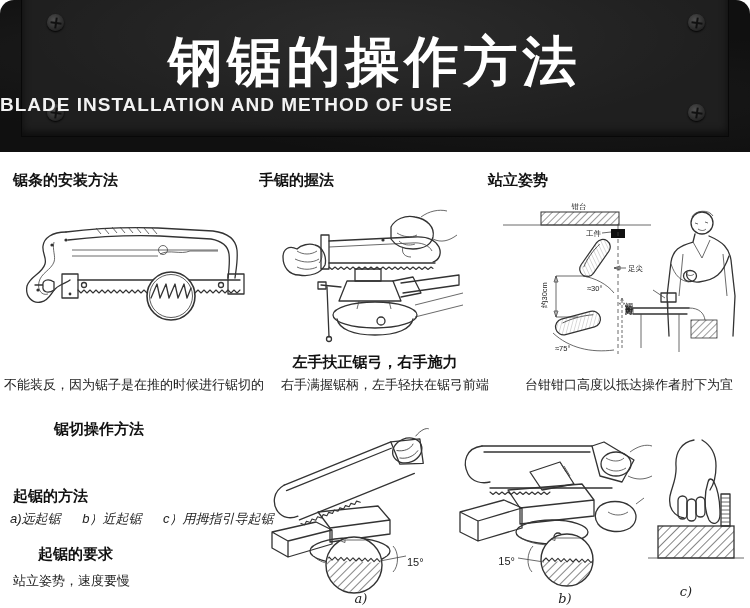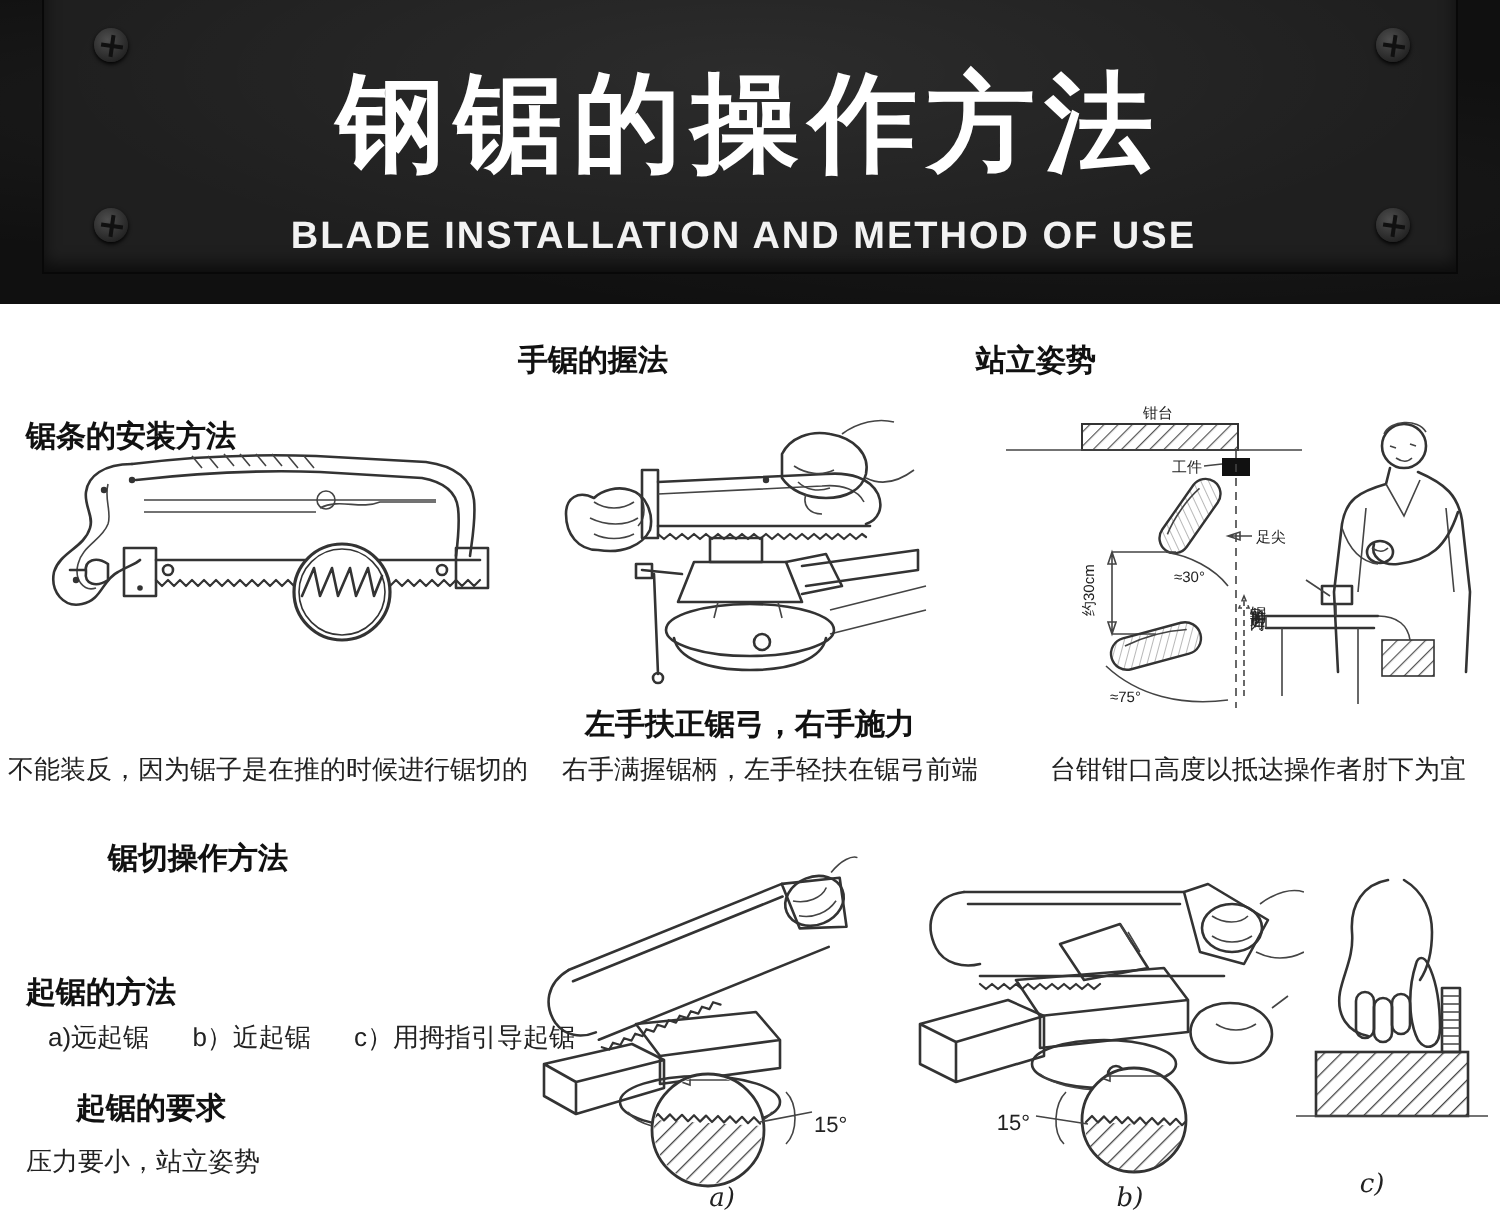--- a/index.html
+++ b/index.html
@@ -1,34 +1,34 @@
 <!DOCTYPE html>
 <html><head>
 <meta charset="utf-8">
 <style>
   html,body{margin:0;padding:0;background:#fff;}
   #stage{position:relative;width:750px;height:608px;background:#ffffff;overflow:hidden;
-         font-family:"Liberation Sans","DejaVu Sans",sans-serif;color:#1a1a1a;}
+         font-family:"Liberation Sans","DejaVu Sans",sans-serif;color:#1a1a1a;border-radius:14px;}
   .abs{position:absolute;}
   
   #header{left:0;top:0;width:750px;height:152px;background:#101010;
           background-image:radial-gradient(ellipse at 25% 35%, rgba(255,255,255,0.05), transparent 55%),
                            radial-gradient(ellipse at 75% 65%, rgba(255,255,255,0.04), transparent 50%);}
   #plate{left:22px;top:-6px;width:706px;height:142px;background:#1f1f1f;
          background-image:radial-gradient(ellipse at 50% 30%, rgba(255,255,255,0.06), transparent 70%);
          box-shadow:0 0 0 1px #080808, inset 0 -4px 8px rgba(0,0,0,0.6);}
   .screw{width:17px;height:17px;border-radius:50%;
          background:radial-gradient(circle at 40% 35%, #4e4e4e, #262626 70%, #111 100%);
          box-shadow:0 1px 2px #000;}
   .screw::before,.screw::after{content:"";position:absolute;background:#101010;left:50%;top:50%;}
   .screw::before{width:11px;height:2px;transform:translate(-50%,-50%) rotate(8deg);}
   .screw::after{width:2px;height:11px;transform:translate(-50%,-50%) rotate(8deg);}
   #main-title{left:0;top:26px;width:750px;text-align:center;color:#fff;
               font-size:54px;font-weight:bold;letter-spacing:5px;}
-  #sub-title{left:0;top:108px;width:598px;text-align:right;color:#f2f2f2;
+  #sub-title{left:0;top:94px;width:598px;text-align:left;color:#f2f2f2;
              font-size:19px;font-weight:bold;letter-spacing:1px;}
   
   .sec-title{font-size:15px;font-weight:bold;color:#111;white-space:nowrap;}
   .cap{font-size:15px;font-weight:bold;color:#111;white-space:nowrap;}
   .note{font-size:13px;color:#222;white-space:nowrap;}
   .items span{margin-right:18px;}
   svg{display:block;}
   svg text{font-family:"Liberation Sans","DejaVu Sans",sans-serif;fill:#222;}
   .t7{font-size:7.5px;}
   .t11{font-size:11px;}
@@ -47,21 +47,21 @@
   <div id="header" class="abs">
     <div id="plate" class="abs"></div>
     <div class="screw abs" style="left:47px;top:14px;"></div>
     <div class="screw abs" style="left:47px;top:104px;"></div>
     <div class="screw abs" style="left:688px;top:14px;"></div>
     <div class="screw abs" style="left:688px;top:104px;"></div>
     <div id="main-title" class="abs">钢锯的操作方法</div>
     <div id="sub-title" class="abs">BLADE INSTALLATION AND METHOD OF USE</div>
   </div>
 
-  <div class="abs sec-title" style="left:13px;top:171px;margin-top:38px;">锯条的安装方法</div>
+  <div class="abs sec-title" style="left:13px;top:171px;">锯条的安装方法</div>
   <div class="abs sec-title" style="left:259px;top:171px;">手锯的握法</div>
   <div class="abs sec-title" style="left:488px;top:171px;">站立姿势</div>
 
   <svg class="abs" style="left:8px;top:198px;" width="240" height="152" viewBox="0 0 240 152">
 
     <path class="ln" d="M58,34 C44,34 36,40 35,48 C34,55 39,60 37,66 C34,76 22,78 19,88 C17,98 24,106 33,104 C43,102 43,92 51,88 C56,85 60,84 62,82"></path>
     <path class="thin" d="M46,44 C44,52 48,58 46,64 C43,72 33,75 31,84 C29,92 34,98 40,96"></path>
     <path class="ln" d="M54,76 h16 v24 h-16 z"></path>
 
     <path class="ln" d="M58,34 C90,30 120,29 150,30 L205,33 C220,35 228,42 229,52 C230,62 228,72 227,80"></path>
@@ -183,27 +183,27 @@
 
   <div id="dir-label" class="abs" style="left:624px;top:296px;height:62px;">锯割前进方向</div>
 
   <div class="abs cap" style="left:280px;top:353px;width:190px;text-align:center;">左手扶正锯弓，右手施力</div>
   <div class="abs note" style="left:281px;top:376px;">右手满握锯柄，左手轻扶在锯弓前端</div>
   <div class="abs note" style="left:4px;top:376px;">不能装反，因为锯子是在推的时候进行锯切的</div>
   <div class="abs note" style="left:497px;top:376px;margin-left:28px;">台钳钳口高度以抵达操作者肘下为宜</div>
 
   <div class="abs sec-title" style="left:13px;top:420px;margin-left:41px;">锯切操作方法</div>
   <div class="abs sec-title" style="left:13px;top:487px;">起锯的方法</div>
-  <div class="abs note items" style="left:24px;top:510px;">
+  <div class="abs note items" style="left:10px;top:510px;font-style:italic;">
     <span>a)远起锯</span>
     <span>b）近起锯</span>
     <span>c）用拇指引导起锯</span>
   </div>
   <div class="abs sec-title" style="left:13px;top:545px;margin-left:25px;">起锯的要求</div>
-  <div class="abs note" style="left:13px;top:572px;">压力要小，站立姿势</div>
+  <div class="abs note" style="left:13px;top:572px;">站立姿势，速度要慢</div>
 
   <svg class="abs" style="left:258px;top:420px;" width="190" height="188" viewBox="0 0 190 188">
     <defs>
       <pattern id="hA" width="6" height="6" patternUnits="userSpaceOnUse" patternTransform="rotate(45)">
         <line x1="0" y1="0" x2="0" y2="6" stroke="#444" stroke-width="1.3"></line>
       </pattern>
       <clipPath id="cA">
           <circle cx="96" cy="145" r="27"></circle>
         </clipPath>
     </defs>

